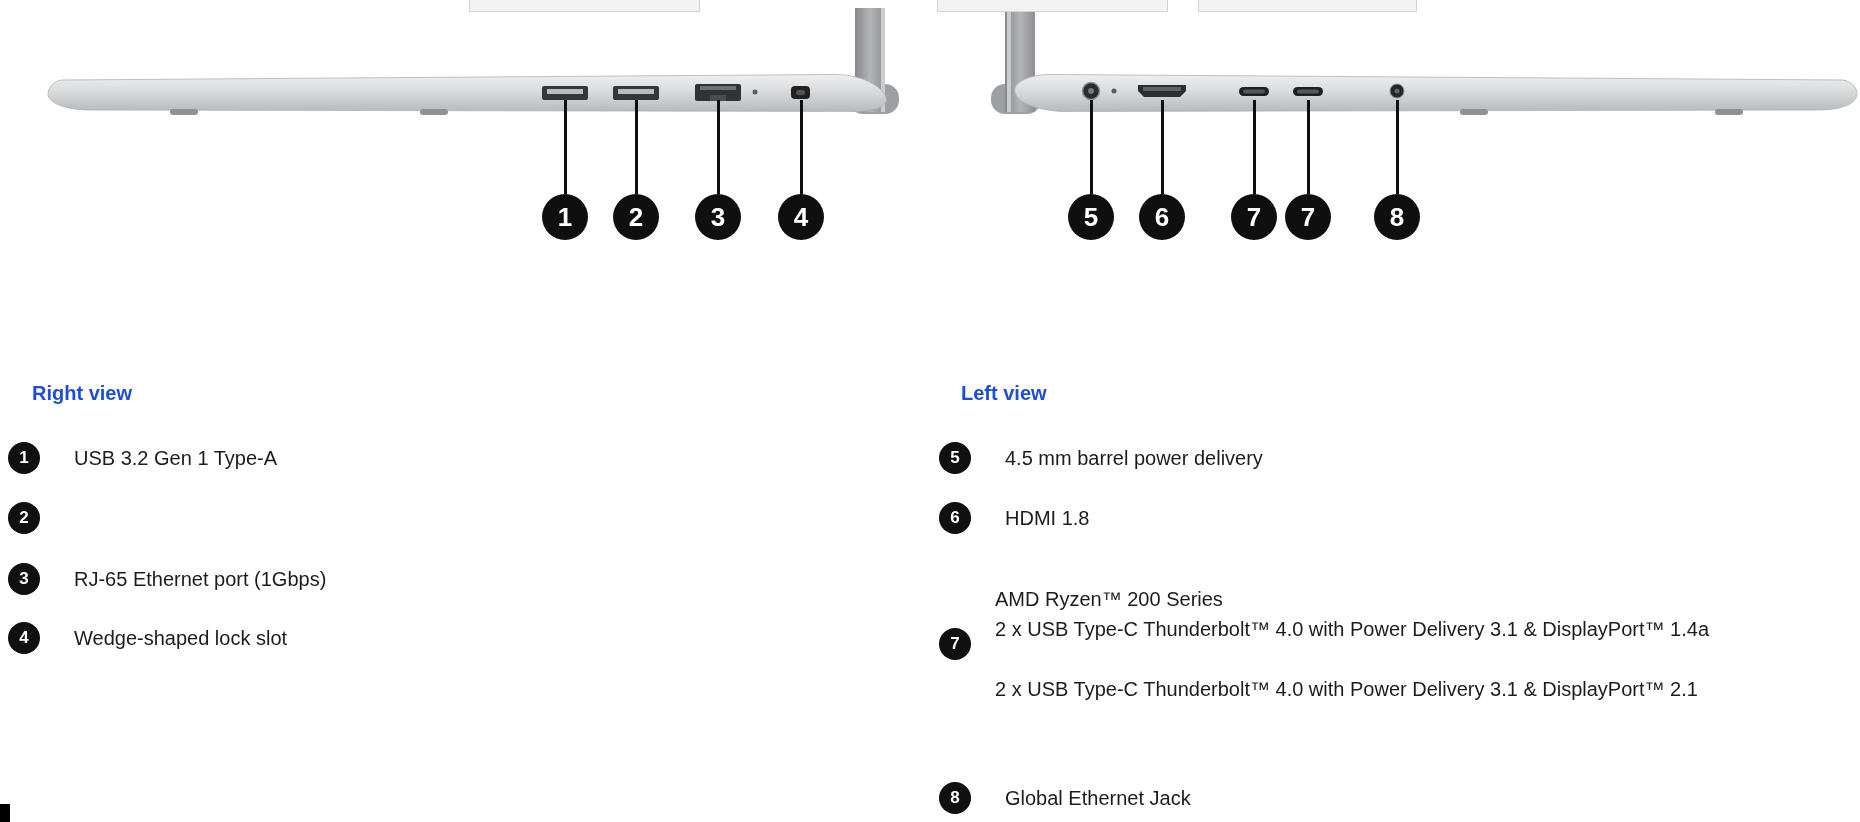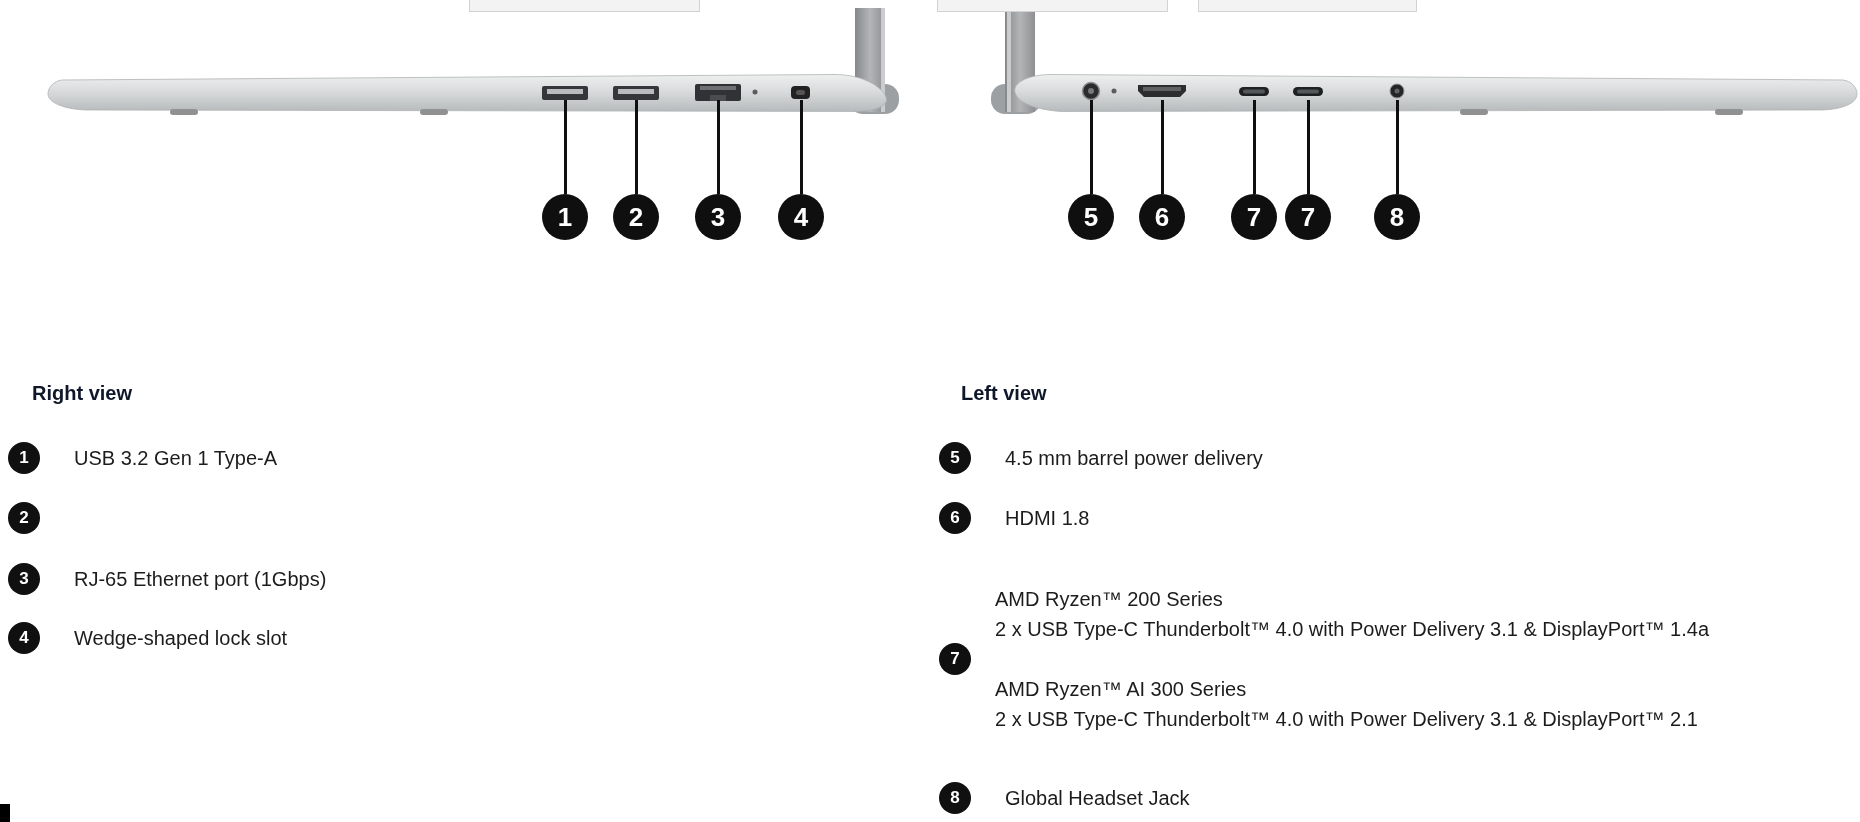--- a/index.html
+++ b/index.html
@@ -43,21 +43,21 @@
     color: #ffffff;
     font-weight: 700;
     font-size: 26px;
     display: flex; align-items: center; justify-content: center;
   }
 
   .view-heading {
     position: absolute;
     font-size: 20px;
     font-weight: 700;
-    color: #0f172a;
+    color: #1d4ed8;
     white-space: nowrap;
     z-index: 2;
   }
 
   .legend-row {
     position: absolute;
     display: flex;
     align-items: center;
     gap: 24px;
     z-index: 2;
@@ -233,24 +233,23 @@
   <div class="legend-row" style="left:939px;top:502px;">
     <span class="lnum">6</span>
     <span class="llabel">HDMI 1.8</span>
   </div>
   <div class="legend-row" style="left:939px;top:584px;">
     <span class="lnum">7</span>
     <div class="spec-block">
       <div class="spec-line">AMD Ryzen™ 200 Series</div>
       <div class="spec-line">2 x USB Type-C Thunderbolt™ 4.0 with Power Delivery 3.1 &amp; DisplayPort™ 1.4a</div>
       <div class="spec-line spec-blank"></div>
-      <div class="spec-line">AMD Ryzen™ AI 300 Series</div>
       <div class="spec-line">2 x USB Type-C Thunderbolt™ 4.0 with Power Delivery 3.1 &amp; DisplayPort™ 2.1</div>
     </div>
   </div>
   <div class="legend-row" style="left:939px;top:782px;">
     <span class="lnum">8</span>
-    <span class="llabel">Global Headset Jack</span>
+    <span class="llabel">Global Ethernet Jack</span>
   </div>
 
   <div class="corner-mark"></div>
 
 </div>
 
 </body></html>

